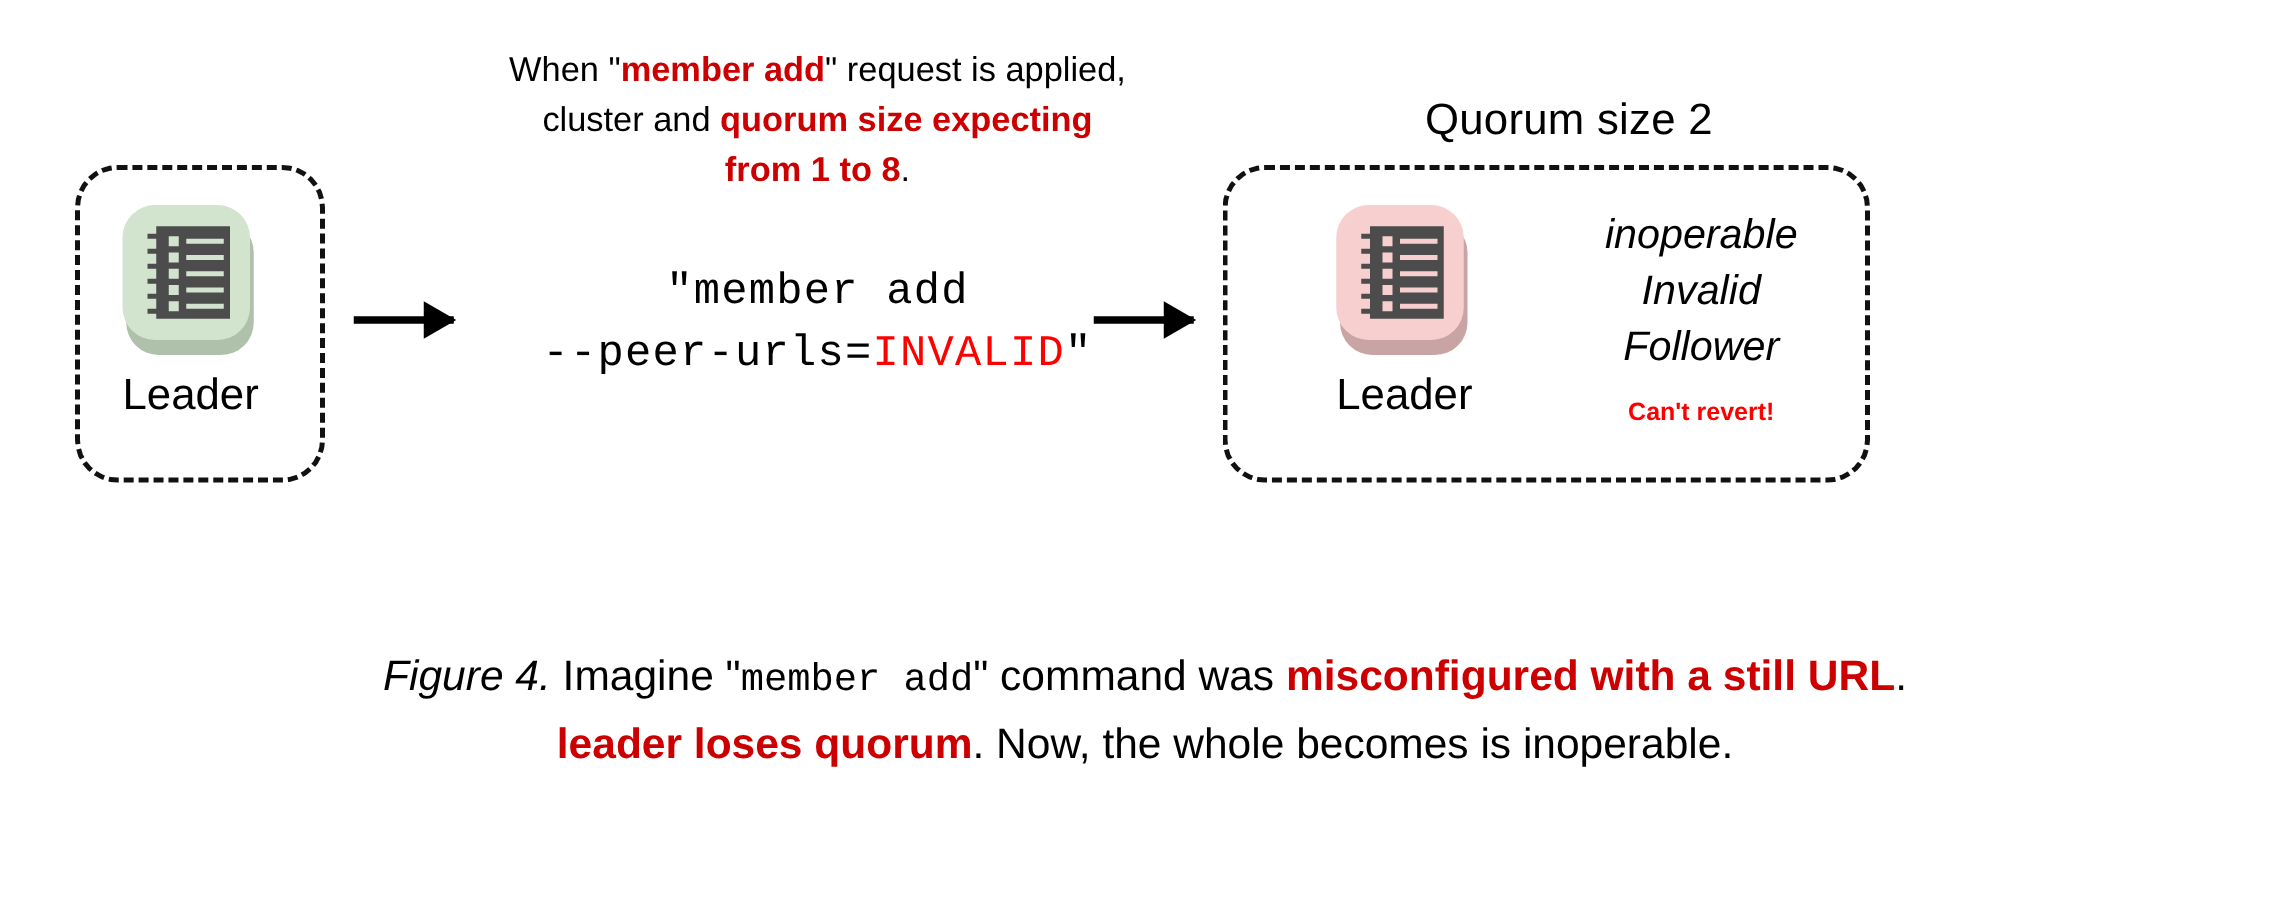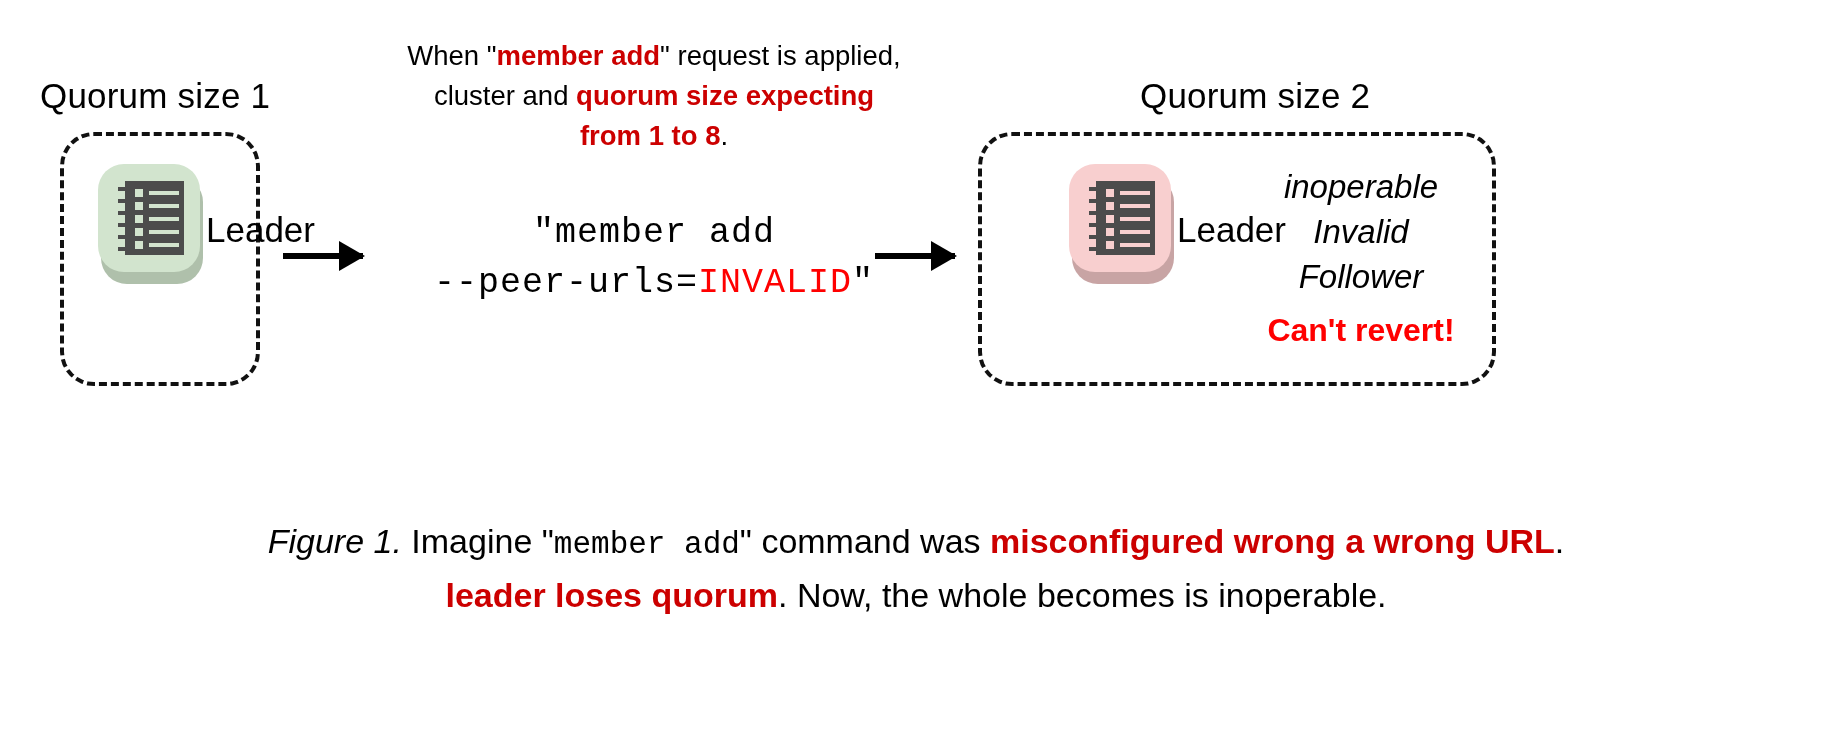--- a/index.html
+++ b/index.html
@@ -46,21 +46,21 @@
     box-sizing: border-box;
     background: transparent;
   }
   #box-left  { left: 60px;  top: 132px; width: 200px; height: 254px; }
   #box-right { left: 978px; top: 132px; width: 518px; height: 254px; }
 
   
   .node {
     position: absolute;
     display: flex;
-    flex-direction: row;
+    flex-direction: column;
     align-items: center;
   }
   #node-left  { left: 98px;  top: 164px; }
   #node-right { left: 1069px; top: 164px; }
 
   .node-icon {
     position: relative;
     width: 108px;
     height: 122px;
   }
@@ -174,21 +174,21 @@
     text-align: center;
   }
   #right-note .exp-line {
     font-size: 33px;
     line-height: 45px;
     font-style: italic;
     white-space: nowrap;
   }
   #right-note .cant-revert {
     margin-top: 14px;
-    font-size: 32px;
+    font-size: 20px;
     line-height: 34px;
     font-weight: bold;
     color: #FF0000;
     white-space: nowrap;
   }
 
   
   #figure-caption {
     position: absolute;
     left: 66px;
@@ -198,21 +198,20 @@
     font-size: 34px;
     line-height: 51px;
   }
   #figure-caption .mono { font-size: 31px; }
 </style>
 </head>
 <body>
 
 <div class="stage">
 
-  <div class="cluster-title" id="title-left">Quorum size 1</div>
 
   <div class="cluster-box" id="box-left"></div>
 
   <div class="node" id="node-left">
     <div class="node-icon green">
       <div class="tile-shadow"></div>
       <div class="tile"></div>
       <div class="ledger">
         <div class="body"></div>
         <div class="spine-tab" style="top:6px"></div>
@@ -284,17 +283,17 @@
   </div>
 
   <div id="right-note">
     <div class="exp-line">inoperable</div>
     <div class="exp-line">Invalid</div>
     <div class="exp-line">Follower</div>
     <div class="cant-revert">Can't revert!</div>
   </div>
 
   <div id="figure-caption">
-    <div><span class="ital">Figure 1.</span><span> Imagine "</span><span class="mono">member add</span><span>" command was </span><span class="red-b">misconfigured wrong a wrong URL</span><span>.</span></div>
+    <div><span class="ital">Figure 4.</span><span> Imagine "</span><span class="mono">member add</span><span>" command was </span><span class="red-b">misconfigured with a still URL</span><span>.</span></div>
     <div><span class="red-b">leader loses quorum</span><span>. Now, the whole becomes is inoperable.</span></div>
   </div>
 
 </div>
 
 </body></html>

